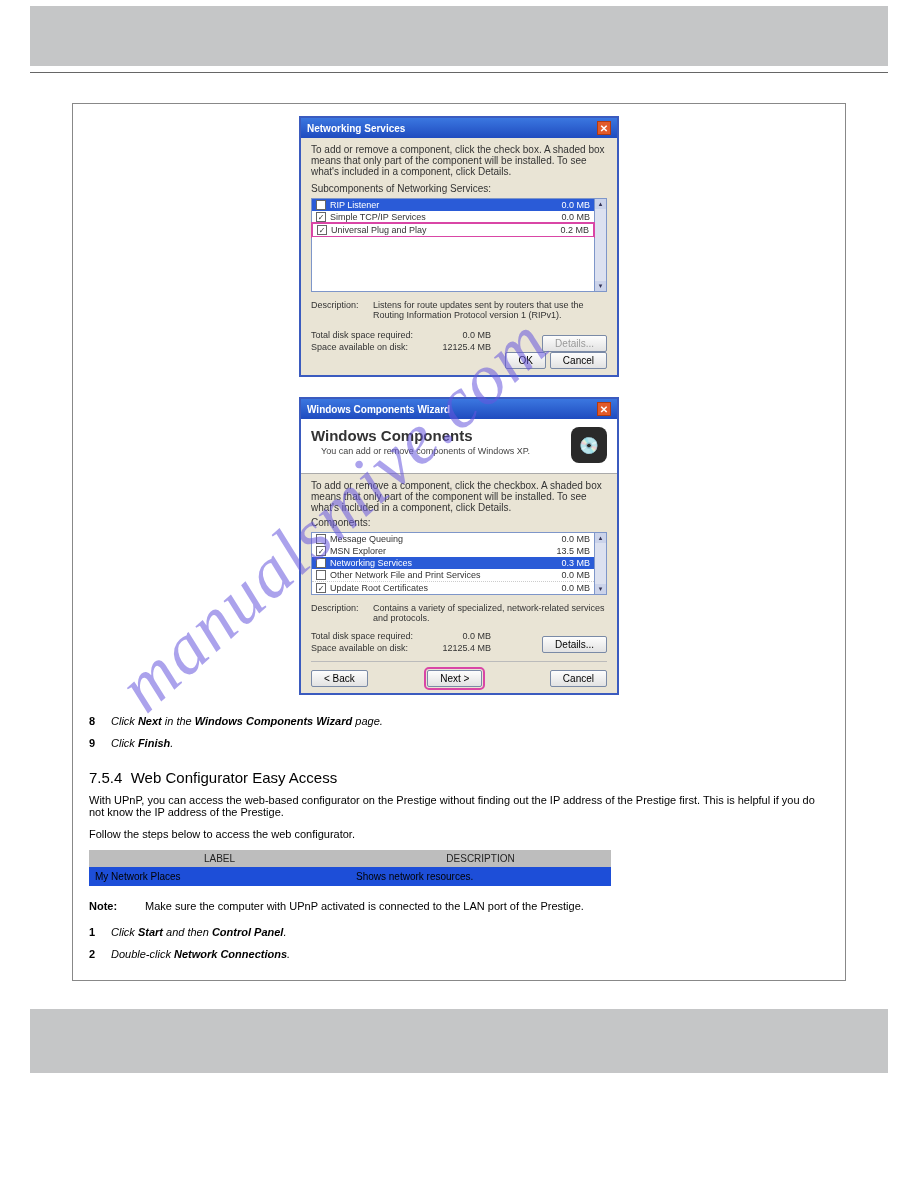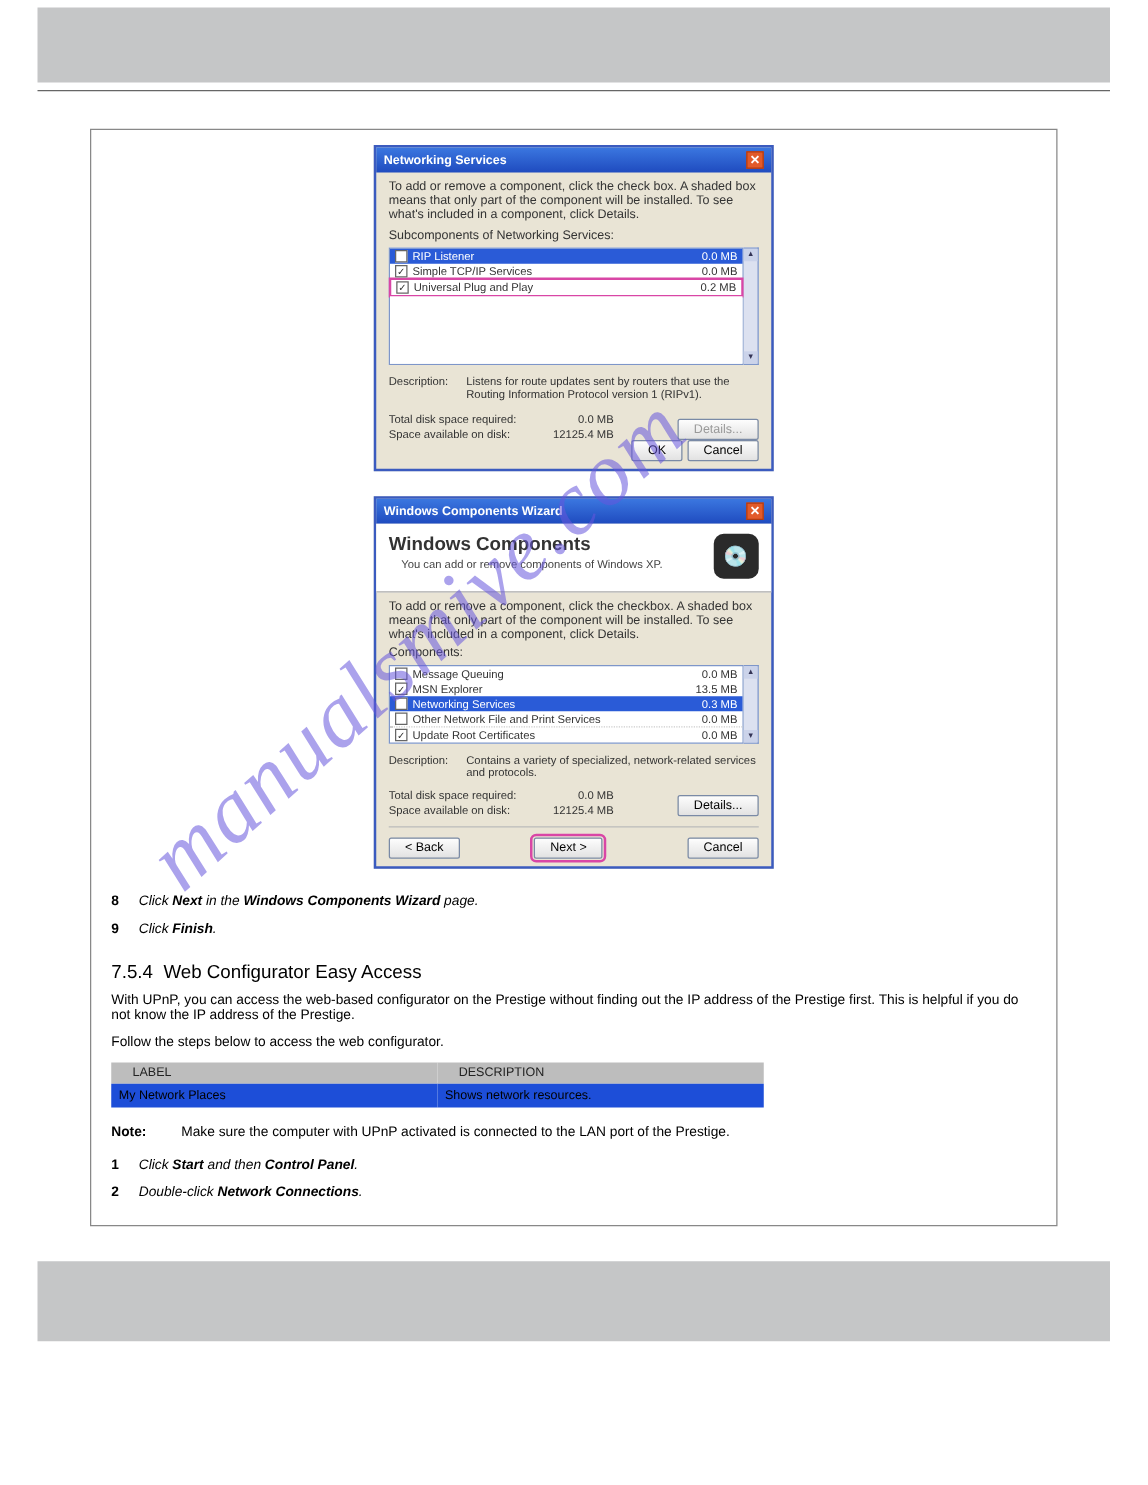--- a/index.html
+++ b/index.html
@@ -49,21 +49,21 @@
 
   .ins-text { font-style: italic; }
   .step { margin-top: 10px; display: flex; gap: 8px; font-size: 11px; }
   .step .num { font-weight: bold; min-width: 14px; }
   .step b { font-weight: bold; }
 
   .sec-title { font-size: 15px; margin-top: 20px; }
   .sec-sub { font-size: 11px; margin-top: 8px; }
 
   .tbl { margin-top: 10px; border-collapse: collapse; width: 522px; font-size: 11px; }
-  .tbl th { background: #bdbdbd; text-align: left; padding: 3px 17px; font-weight: normal; font-size: 10px; color: #222; }
+  .tbl th { background: #bdbdbd; text-align: center; padding: 3px 2px; font-weight: normal; font-size: 10px; color: #222; }
   .tbl td { background: #1d4ed8; padding: 4px 6px; font-size: 10px; }
 
   .note { margin-top: 14px; display: flex; gap: 16px; font-size: 11px; }
   .note-lbl { font-weight: bold; min-width: 40px; }
 
   .page-footer-bar { background: #c5c6c7; height: 64px; margin: 0 30px 6px 30px; }
   .pagenum { margin: 4px 30px 0 0; text-align: right; font-size: 10px; }
 
   .watermark {
     position: absolute; pointer-events: none; font-size: 72px; font-style: italic;

